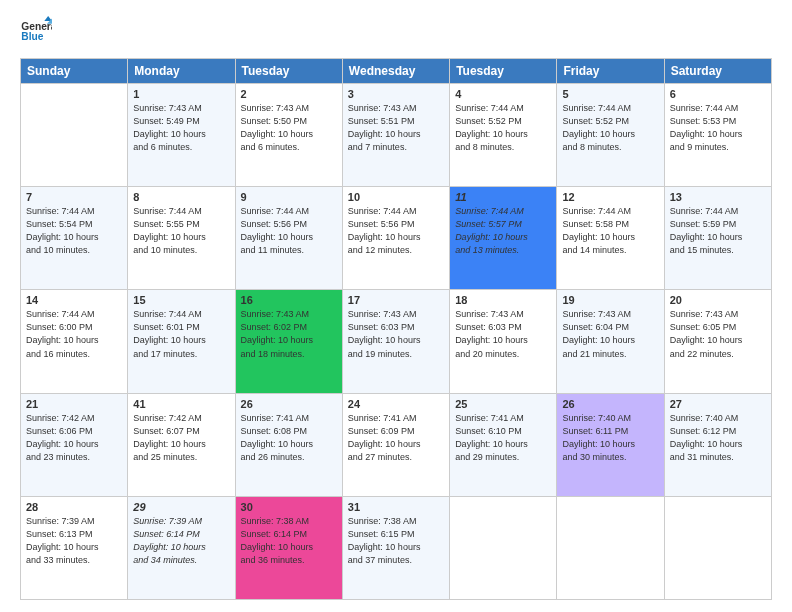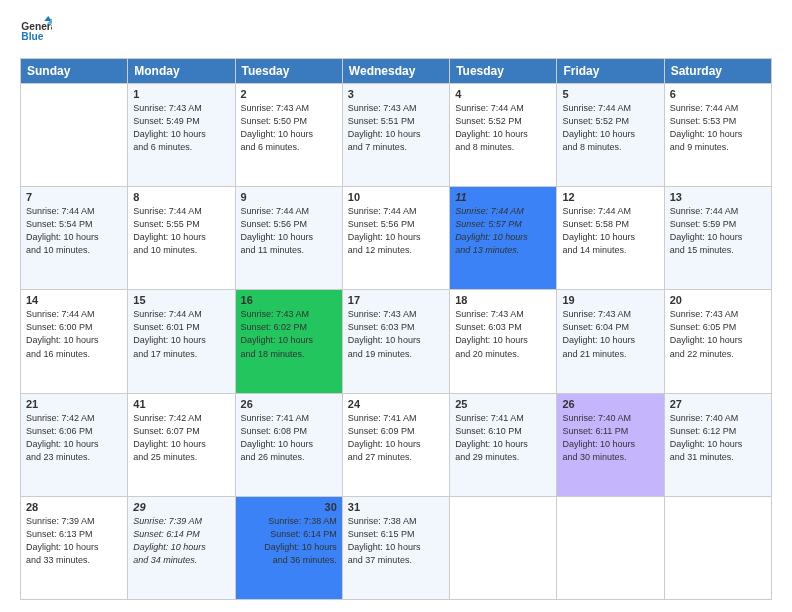--- a/index.html
+++ b/index.html
@@ -333,21 +333,21 @@
 Daylight: 10 hours
 and 33 minutes.</div>
           </td>
           <td style="background: rgb(242, 247, 253); font-style: italic;">
             <span class="day-num">29</span>
             <div class="day-info" style="white-space: pre-line;">Sunrise: 7:39 AM
 Sunset: 6:14 PM
 Daylight: 10 hours
 and 34 minutes.</div>
           </td>
-          <td style="background: #3b82f6; text-align: right;">
+          <td style="background: #ec4899;">
             <span class="day-num">30</span>
             <div class="day-info" style="white-space: pre-line;">Sunrise: 7:38 AM
 Sunset: 6:14 PM
 Daylight: 10 hours
 and 36 minutes.</div>
           </td>
           <td style="background: rgb(242, 247, 253);">
             <span class="day-num">31</span>
             <div class="day-info" style="white-space: pre-line;">Sunrise: 7:38 AM
 Sunset: 6:15 PM

